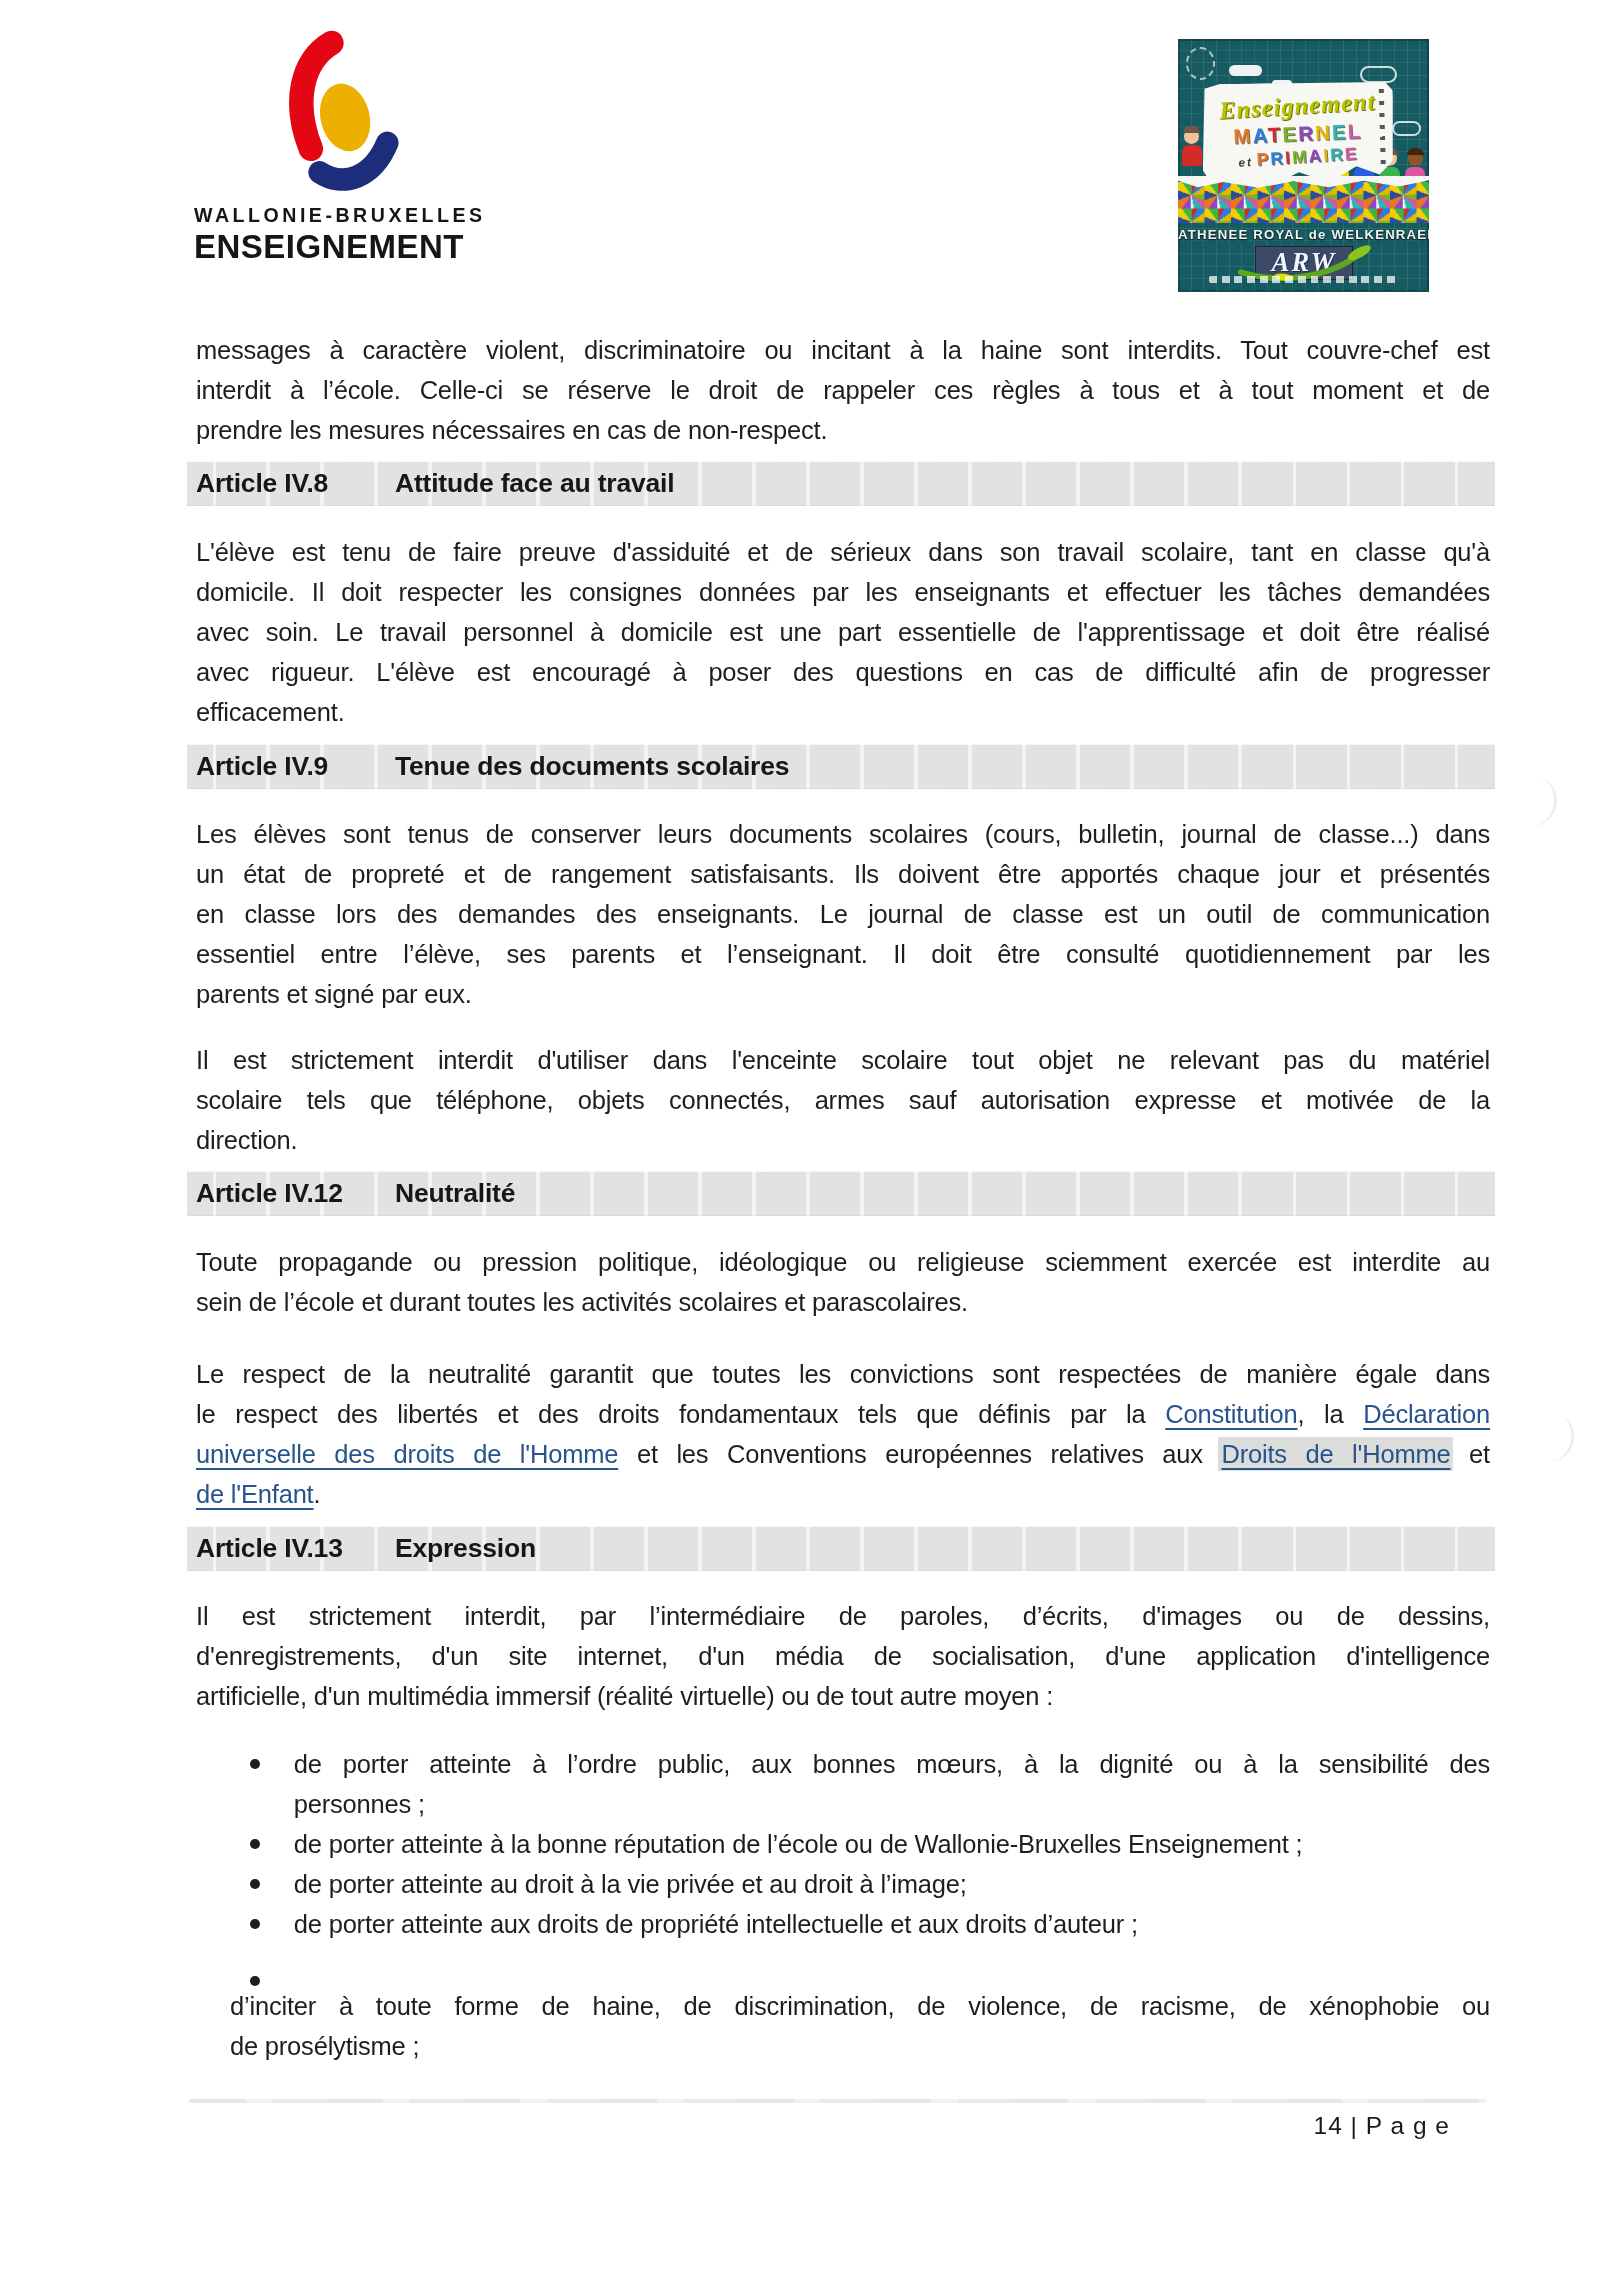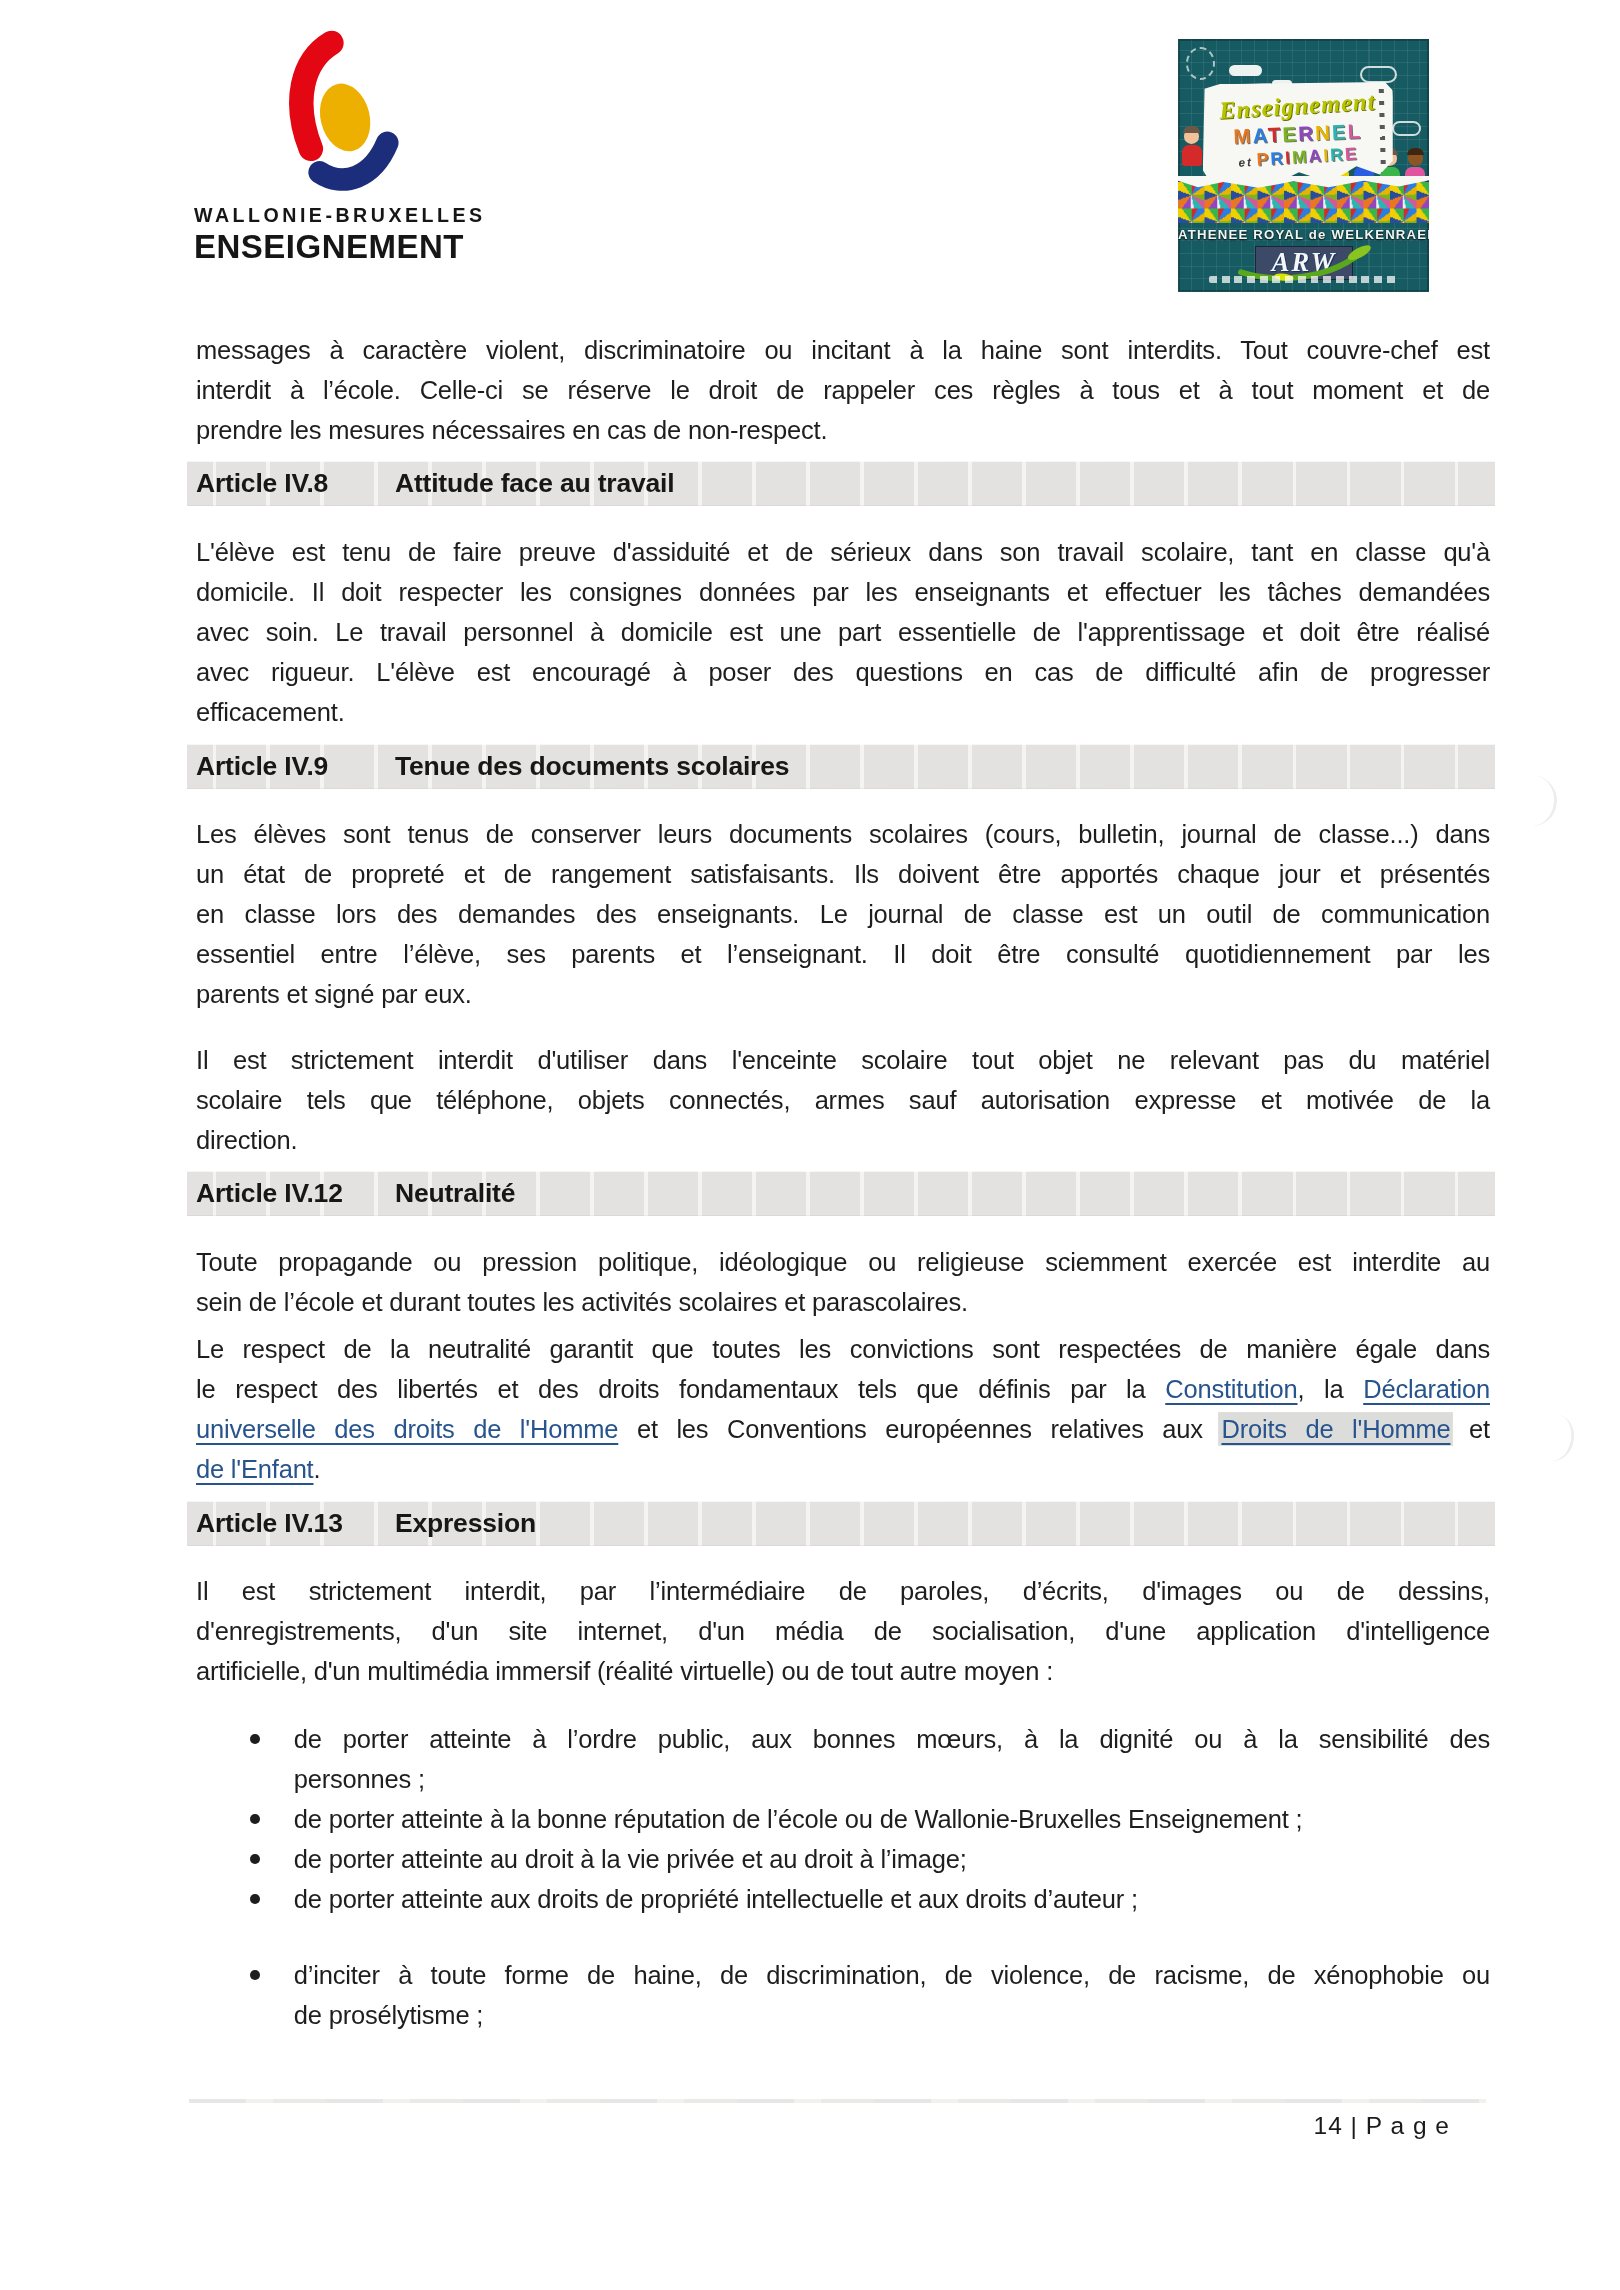--- a/index.html
+++ b/index.html
@@ -52,31 +52,31 @@
     color:#f4f6f8;letter-spacing:2px;text-shadow:1px 1px 0 #14305c;}
   .arw-swoosh{position:absolute;left:57px;top:202px;pointer-events:none;}
   .badge-url{position:absolute;left:31px;right:31px;bottom:8.8px;height:6.9px;border-radius:2px;opacity:.8;
     background:repeating-linear-gradient(90deg,rgba(255,255,255,.9) 0 7.8px,transparent 7.8px 12.7px);}
 
   
   #doc-body{margin-left:196px;width:1294px;padding-top:304px;font-size:25.5px;letter-spacing:-0.2px;}
   .line{height:40px;line-height:40px;text-align:justify;text-align-last:justify;}
   .line.last{text-align-last:left;}
   .para{margin-top:25.5px;}
-  .para.sub{margin-top:7px;}
+  .para.sub{margin-top:32px;}
   .heading{margin-top:11.8px;height:45px;line-height:45px;background:#e9e8e6;
     background-image:repeating-linear-gradient(90deg,rgba(130,130,125,.06) 0 25.5px,rgba(255,255,255,.5) 25.5px 29px,rgba(150,150,145,.07) 29px 54px);
     margin-left:-8.8px;padding-left:8.8px;margin-right:-4.9px;
     font-weight:bold;font-size:26.5px;color:#171717;display:flex;letter-spacing:-0.2px;
     box-shadow:inset 0 1px 0 rgba(255,255,255,.7), inset 0 -1px 0 rgba(0,0,0,.04);}
   .h-label{width:199px;flex:none;}
   .h-title{flex:1;}
   .bullets{margin-top:27.4px;}
   .bullet-item{display:flex;}
-  .bullet-item.gap{margin-top:36px;}
+  .bullet-item.gap{margin-top:17px;flex-direction:column;}
   .b-dot{flex:none;width:9.8px;height:9.8px;border-radius:50%;background:#1e1e1e;margin:15.7px 0 0 54px;}
   .b-text{flex:1;margin-left:34px;}
   a.doc-link{color:#27548d;text-decoration:underline;text-decoration-color:#27548d;text-underline-offset:4.9px;text-decoration-thickness:2px;cursor:pointer;}
   a.doc-link.hl{background:#dcdcda;box-shadow:0 0 0 2.9px #dcdcda;}
 
   
   .footer-line{position:absolute;left:189px;top:2099px;width:1297px;height:3.9px;opacity:.85;
     background:repeating-linear-gradient(90deg,#e2e2e0 0 57px,#efefec 57px 84px,#e6e6e3 84px 137px);}
   .page-label{position:absolute;right:170px;top:2112px;font-size:24.5px;color:#1a1a1a;letter-spacing:1px;margin-left:35px;}
 

